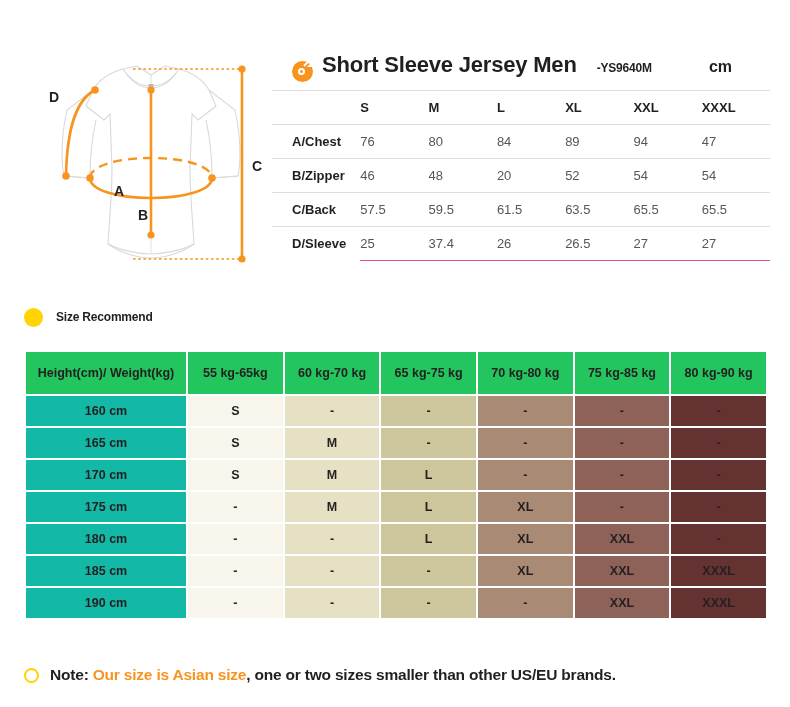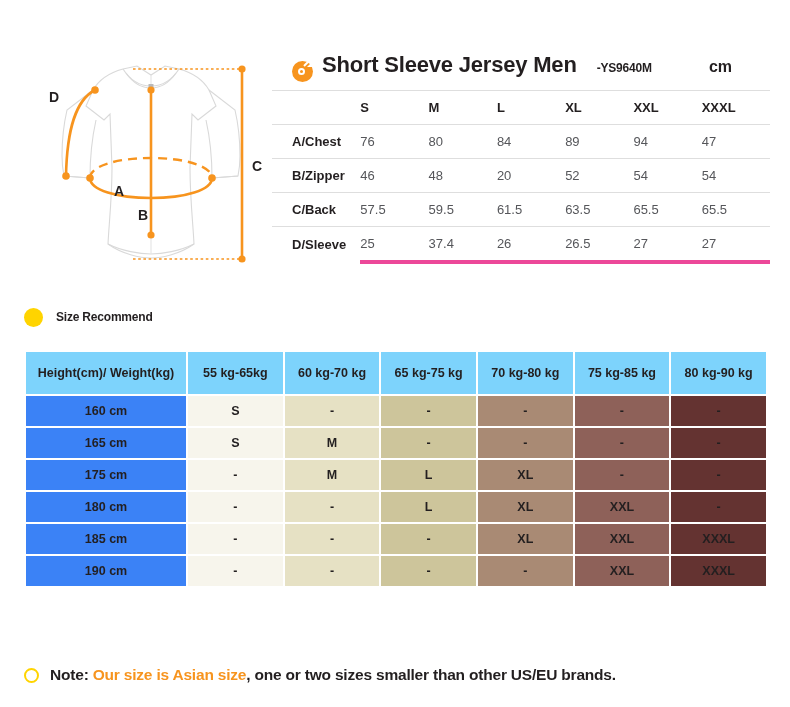--- a/index.html
+++ b/index.html
@@ -107,21 +107,21 @@
   }
   table.measure-table th,
   table.measure-table td {
     border-top: 1px solid #dedede;
     height: 33px;
     text-align: left;
     font-size: 13px;
     padding: 0;
     vertical-align: middle;
   }
-  table.measure-table tr:last-child td { border-bottom: 4px solid #ec4899; }
+  table.measure-table tr:last-child td { border-bottom: 1px solid #ec4899; }
   table.measure-table .col-label { width: 88px; padding-left: 20px; }
   table.measure-table thead th {
     font-weight: bold;
     color: #231f20;
     font-size: 13px;
   }
   table.measure-table tbody th {
     font-weight: bold;
     color: #231f20;
     font-size: 13px;
@@ -167,22 +167,22 @@
     text-align: center;
     vertical-align: middle;
     font-size: 12.5px;
     font-weight: bold;
     color: #231f20;
     padding: 0;
   }
   #recommend-grid thead th { height: 42px; }
   #recommend-grid col.c0 { width: 160px; }
 
-  .hdr { background: #7dd3fc; }
-  .cell-hdr { background: #3b82f6; margin-left: 16px; }
+  .hdr { background: #22c55e; }
+  .cell-hdr { background: #14b8a6; margin-left: 16px; }
   .c-1 { background: #f7f5ec; }
   .c-2 { background: #e6e1c4; }
   .c-3 { background: #cdc59b; }
   .c-4 { background: #a98a74; }
   .c-5 { background: #8e6159; }
   .c-6 { background: #643331; }
   .c-4, .c-5, .c-6 { color: #1a1413; }
   .dash { color: #6b6b6b; font-weight: bold; }
 
   
@@ -393,20 +393,29 @@
     <tr>
       <th class="cell-hdr">165 cm</th>
       <td class="c-1">S</td>
       <td class="c-2">M</td>
       <td class="c-3 dash">-</td>
       <td class="c-4 dash">-</td>
       <td class="c-5 dash">-</td>
       <td class="c-6 dash">-</td>
     </tr>
     <tr>
+      <th class="cell-hdr">170 cm</th>
+      <td class="c-1">S</td>
+      <td class="c-2">M</td>
+      <td class="c-3">L</td>
+      <td class="c-4 dash">-</td>
+      <td class="c-5 dash">-</td>
+      <td class="c-6 dash">-</td>
+    </tr>
+    <tr>
       <th class="cell-hdr">175 cm</th>
       <td class="c-1 dash">-</td>
       <td class="c-2">M</td>
       <td class="c-3">L</td>
       <td class="c-4">XL</td>
       <td class="c-5 dash">-</td>
       <td class="c-6 dash">-</td>
     </tr>
     <tr>
       <th class="cell-hdr">180 cm</th>

